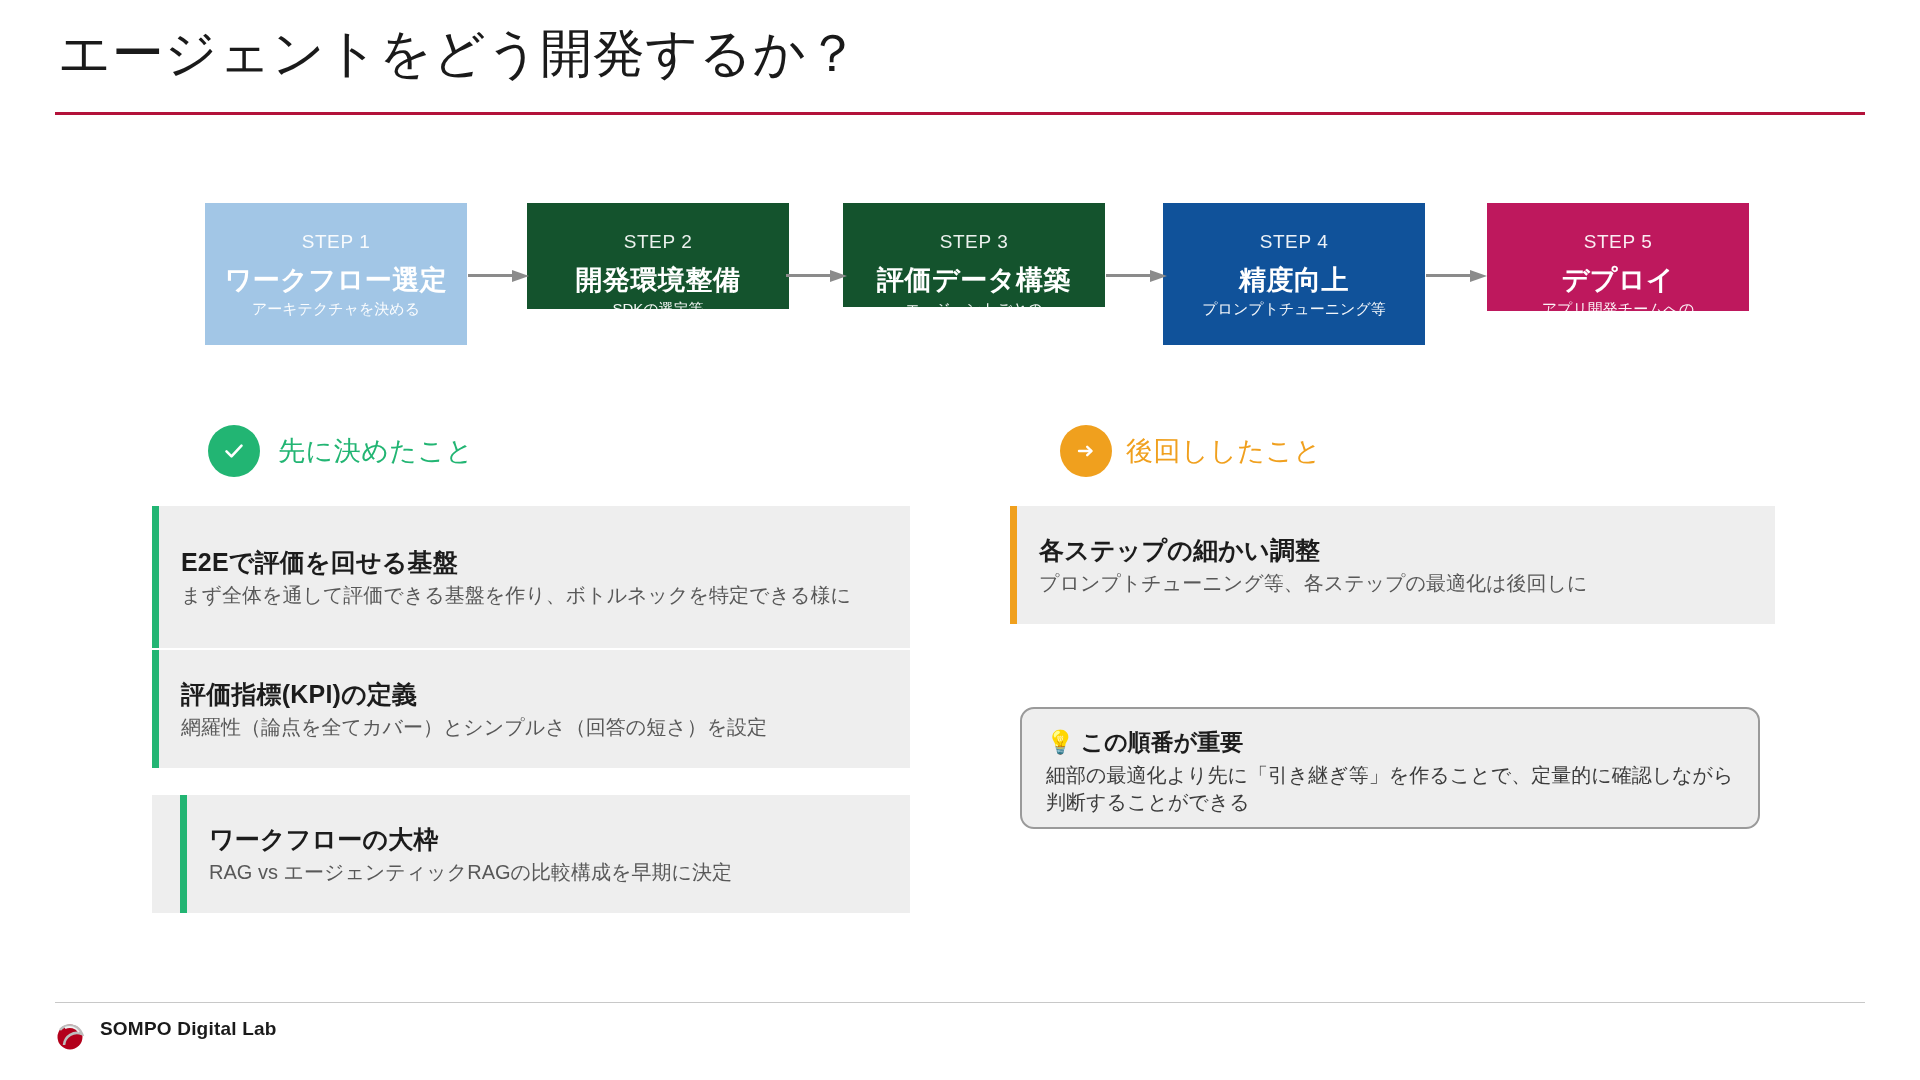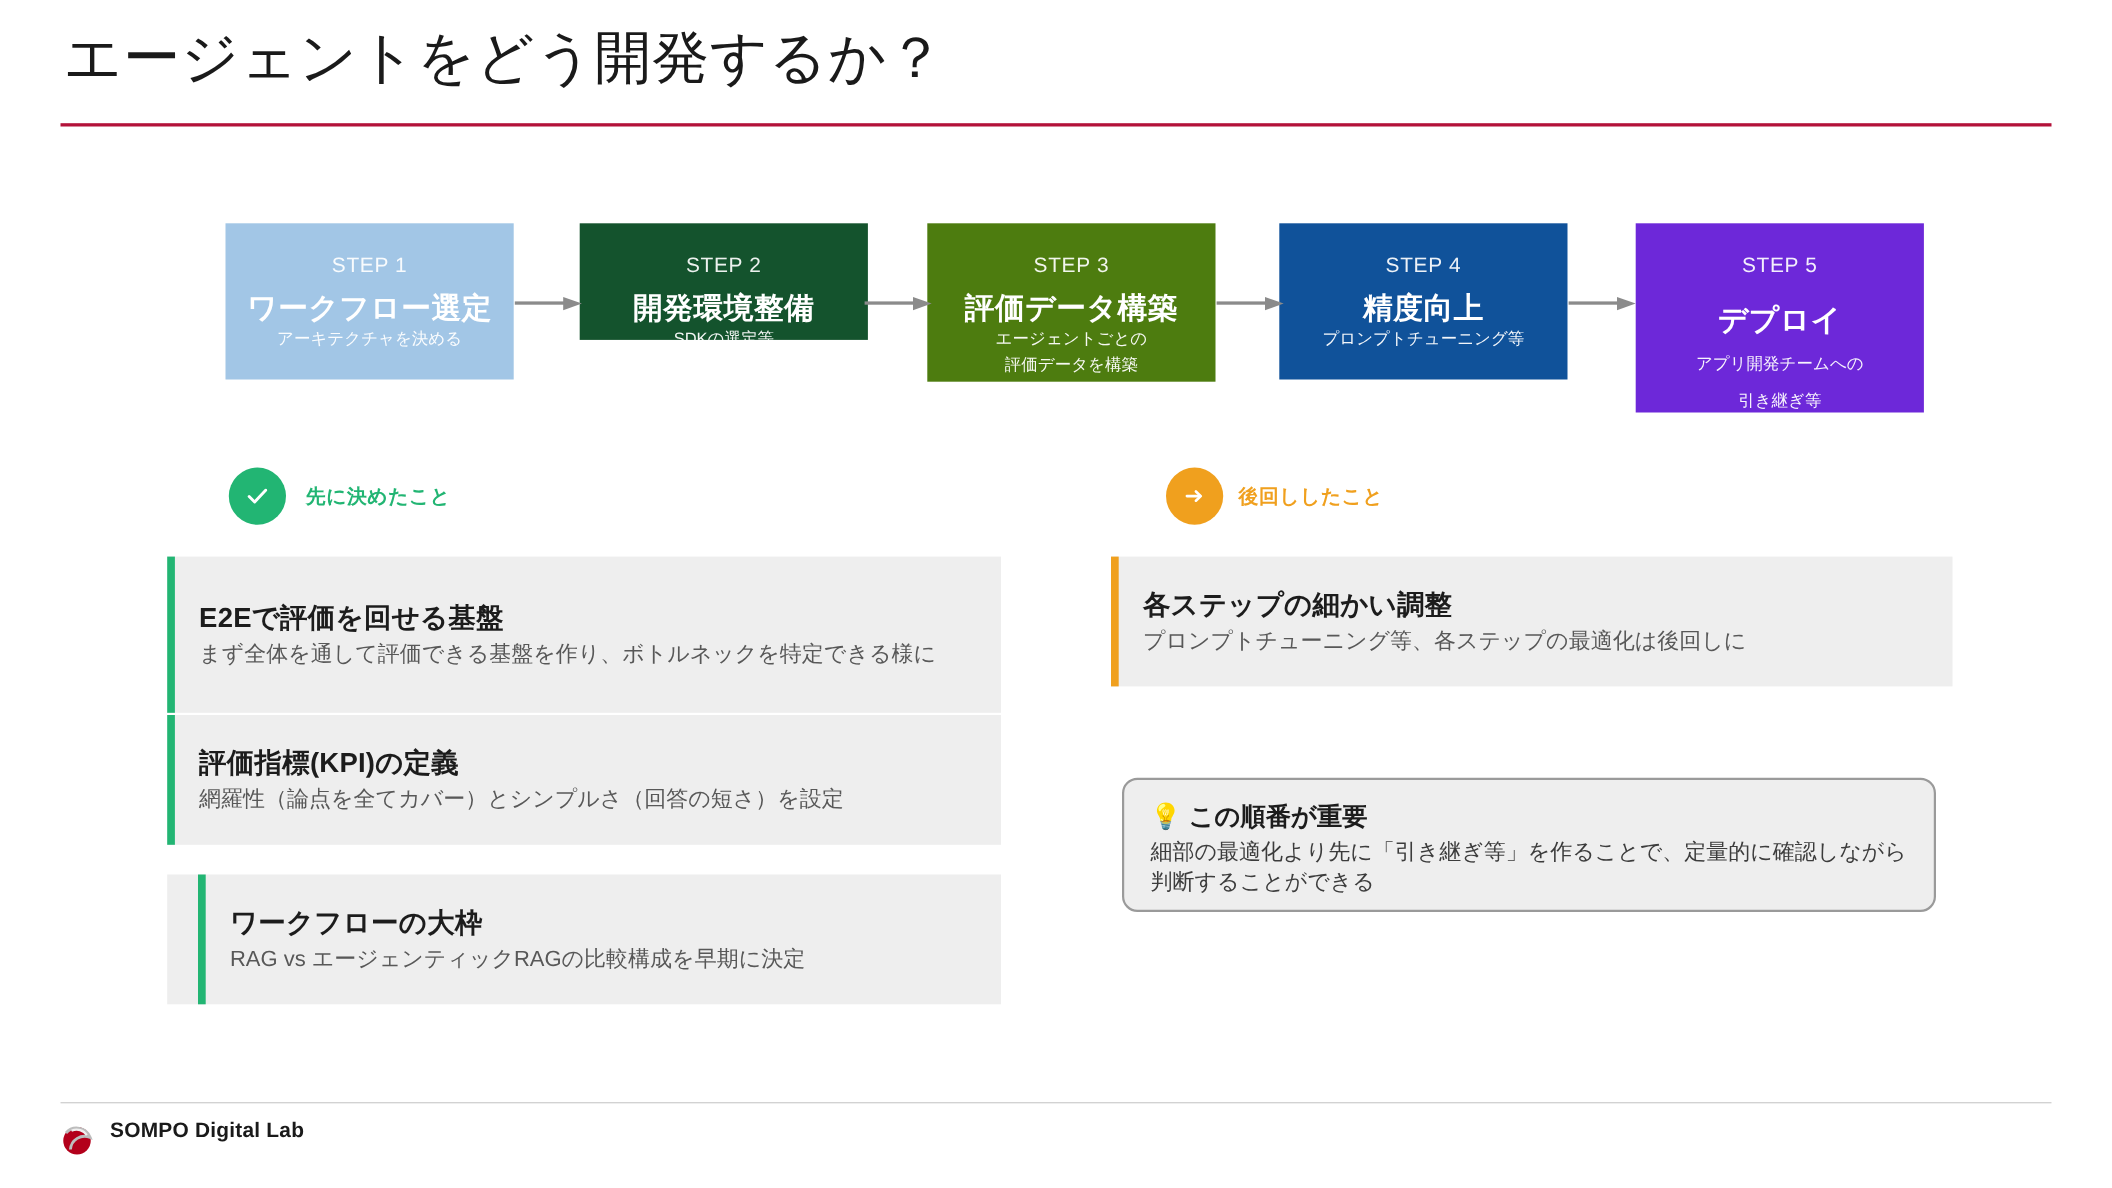--- a/index.html
+++ b/index.html
@@ -24,23 +24,23 @@
 
   
   .steps { position: absolute; left: 0; top: 203px; width: 1920px; height: 148px; }
   .step-box {
     position: absolute; top: 0; width: 262px; height: 148px;
     display: flex; flex-direction: column; align-items: center;
     color: #ffffff; text-align: center; padding-top: 28px;
   }
   .step-box.s1 { left: 205px; height: 142px; background: #a2c6e6; }
   .step-box.s2 { left: 527px; height: 106px; background: #14532d; text-align: center; }
-  .step-box.s3 { left: 843px; height: 144px; background: #4d7c0f; }
+  .step-box.s3 { left: 843px; height: 104px; background: #14532d; }
   .step-box.s4 { left: 1163px; height: 142px; background: #10529a; }
-  .step-box.s5 { left: 1487px; height: 172px; background: #6d28d9; justify-content: space-between; }
+  .step-box.s5 { left: 1487px; height: 108px; background: #be185d; }
 
   .step-label {
     font-size: 19px; font-weight: 400; color: rgba(255,255,255,0.92);
     letter-spacing: 0.6px; margin-bottom: 12px;
   }
   .step-title { font-size: 27px; font-weight: 700; line-height: 1.15; letter-spacing: 0.5px; }
   .step-sub {
     font-size: 15px; font-weight: 400; line-height: 1.35;
     color: rgba(255,255,255,0.95); margin-top: 3px;
   }
@@ -63,21 +63,21 @@
   .sec-head.left  { left: 208px; top: 425px; }
   .sec-head.right { left: 1060px; top: 425px; gap: 14px; }
   .sec-badge {
     width: 52px; height: 52px; border-radius: 50%;
     display: flex; align-items: center; justify-content: center;
     color: #fff; font-size: 26px; line-height: 1;
   }
   .sec-badge.green  { background: #22b573; }
   .sec-badge.orange { background: #f0a01e; }
   .sec-badge svg { display: block; }
-  .sec-title { font-size: 18px; font-weight: 700; letter-spacing: 0.5px; }
+  .sec-title { font-size: 27px; font-weight: 400; letter-spacing: 0.5px; }
   .sec-title.green  { color: #22b573; }
   .sec-title.orange { color: #f0a01e; }
 
   
   .card {
     position: absolute; background: #eeeeee;
     display: flex; align-items: center;
   }
   .card .bar { width: 7px; align-self: stretch; flex: 0 0 7px; }
   .card .bar.green  { background: #22b573; }

